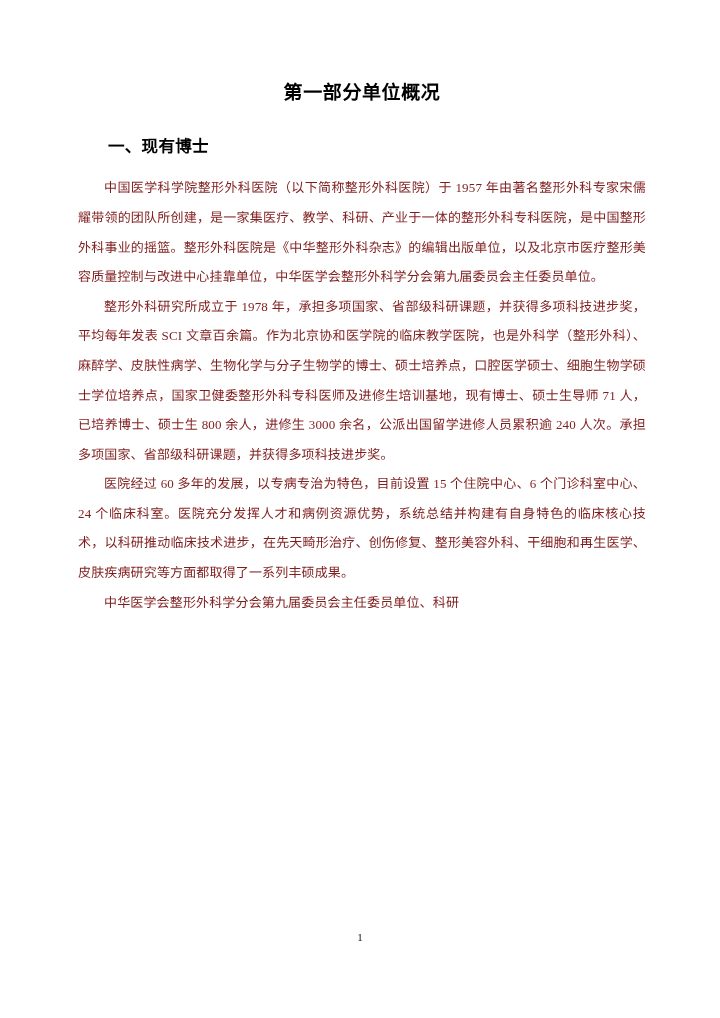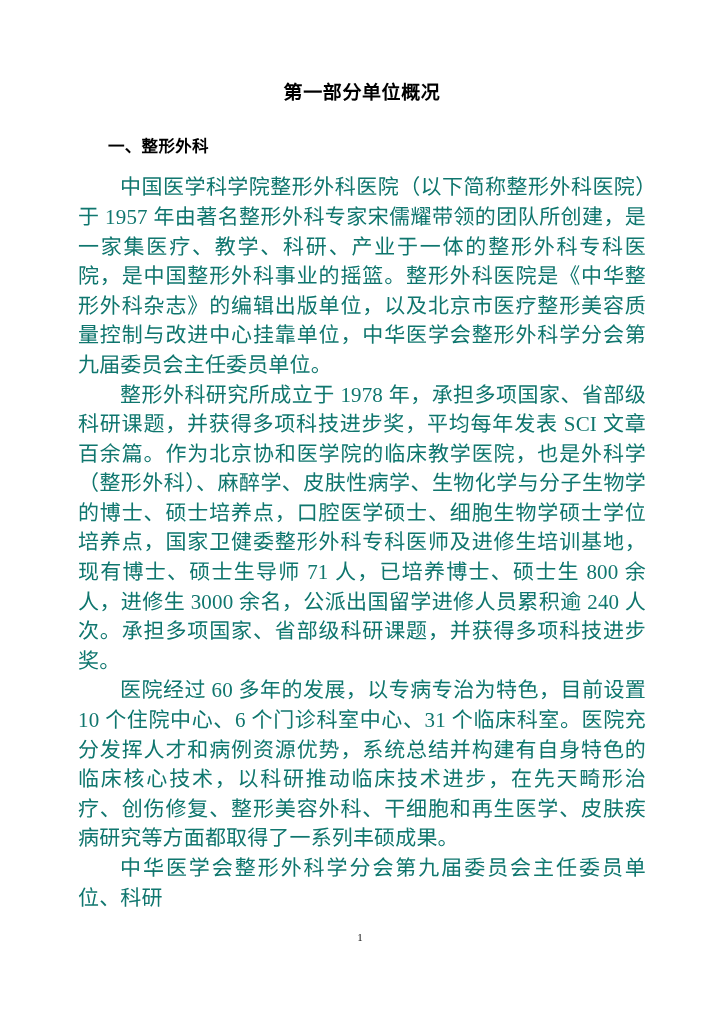--- a/index.html
+++ b/index.html
@@ -58,29 +58,29 @@
   }
 
   .body-block {
     padding-top: 14px;
   }
 
   p.para {
     margin: 0 0 0 0;
     padding: 0;
     font-family: "Liberation Serif", "DejaVu Serif", serif;
-    font-size: 21px;
+    font-size: 13px;
     line-height: 29.6px;
     text-align: justify;
     text-align-last: left;
     text-justify: inter-ideograph;
     text-indent: 2em;
     letter-spacing: 0.15px;
     word-break: break-all;
-    color: #0f766e;
+    color: #7f1d1d;
   }
 
   .page-number {
     position: absolute;
     left: 0;
     right: 0;
     top: 930px;
     text-align: center;
     font-family: "Liberation Serif", "DejaVu Serif", serif;
     font-size: 11px;
@@ -90,26 +90,26 @@
 </style>
 </head>
 <body>
 
 <div class="page">
 
   <div class="content">
 
     <h1 class="doc-title">第一部分单位概况</h1>
 
-    <h2 class="section-heading">一、整形外科</h2>
+    <h2 class="section-heading">一、现有博士</h2>
 
     <div class="body-block">
       <p class="para">中国医学科学院整形外科医院（以下简称整形外科医院）于 1957 年由著名整形外科专家宋儒耀带领的团队所创建，是一家集医疗、教学、科研、产业于一体的整形外科专科医院，是中国整形外科事业的摇篮。整形外科医院是《中华整形外科杂志》的编辑出版单位，以及北京市医疗整形美容质量控制与改进中心挂靠单位，中华医学会整形外科学分会第九届委员会主任委员单位。</p>
       <p class="para">整形外科研究所成立于 1978 年，承担多项国家、省部级科研课题，并获得多项科技进步奖，平均每年发表 SCI 文章百余篇。作为北京协和医学院的临床教学医院，也是外科学（整形外科）、麻醉学、皮肤性病学、生物化学与分子生物学的博士、硕士培养点，口腔医学硕士、细胞生物学硕士学位培养点，国家卫健委整形外科专科医师及进修生培训基地，现有博士、硕士生导师 71 人，已培养博士、硕士生 800 余人，进修生 3000 余名，公派出国留学进修人员累积逾 240 人次。承担多项国家、省部级科研课题，并获得多项科技进步奖。</p>
-      <p class="para">医院经过 60 多年的发展，以专病专治为特色，目前设置 10 个住院中心、6 个门诊科室中心、31 个临床科室。医院充分发挥人才和病例资源优势，系统总结并构建有自身特色的临床核心技术，以科研推动临床技术进步，在先天畸形治疗、创伤修复、整形美容外科、干细胞和再生医学、皮肤疾病研究等方面都取得了一系列丰硕成果。</p>
+      <p class="para">医院经过 60 多年的发展，以专病专治为特色，目前设置 15 个住院中心、6 个门诊科室中心、24 个临床科室。医院充分发挥人才和病例资源优势，系统总结并构建有自身特色的临床核心技术，以科研推动临床技术进步，在先天畸形治疗、创伤修复、整形美容外科、干细胞和再生医学、皮肤疾病研究等方面都取得了一系列丰硕成果。</p>
       <p class="para">中华医学会整形外科学分会第九届委员会主任委员单位、科研</p>
     </div>
 
   </div>
 
   <div class="page-number">1</div>
 
 </div>
 
 </body></html>

